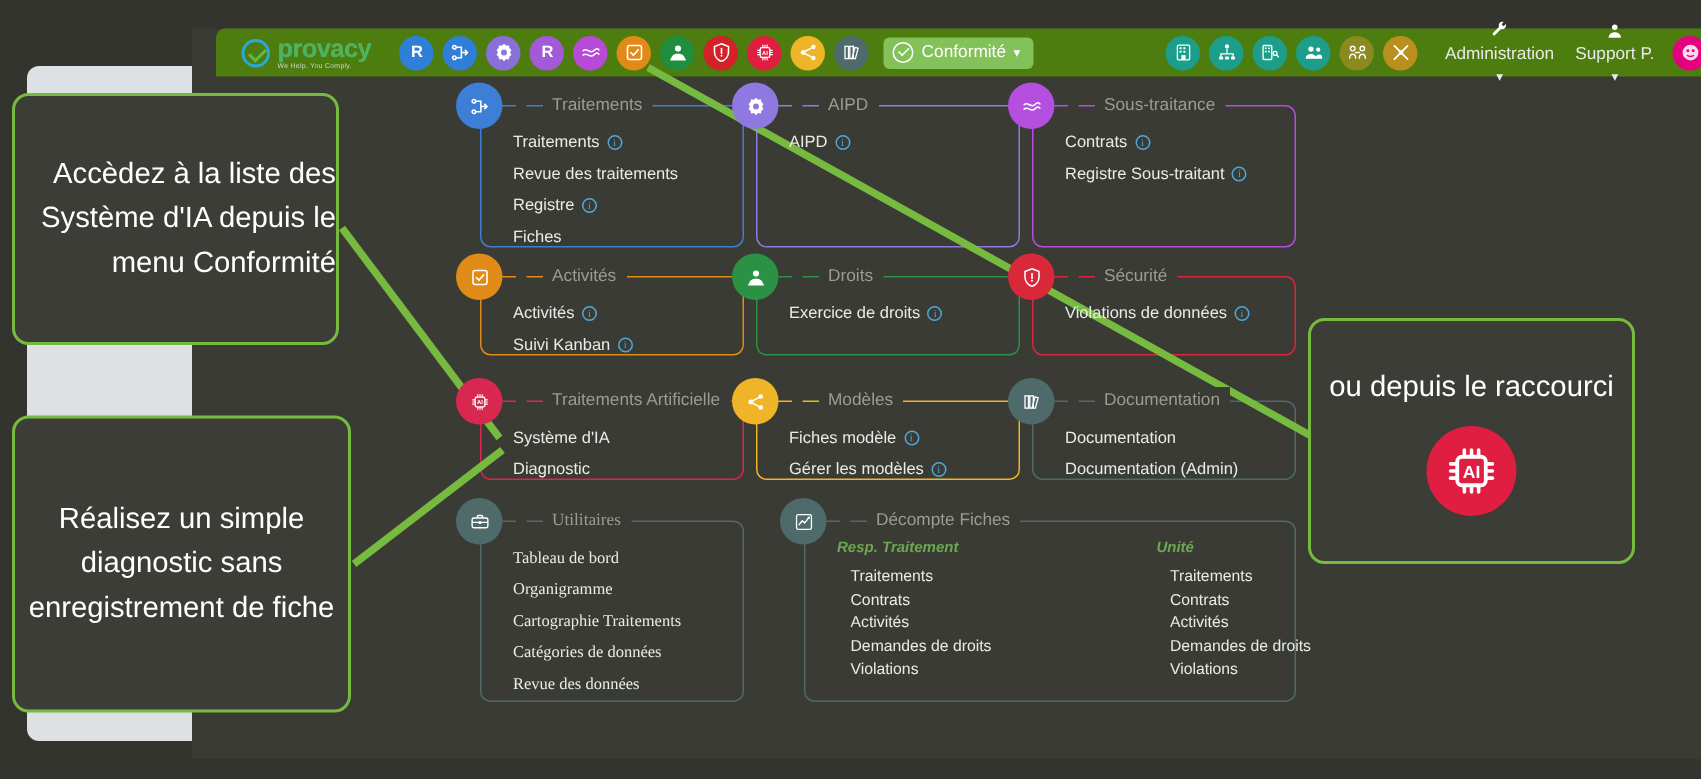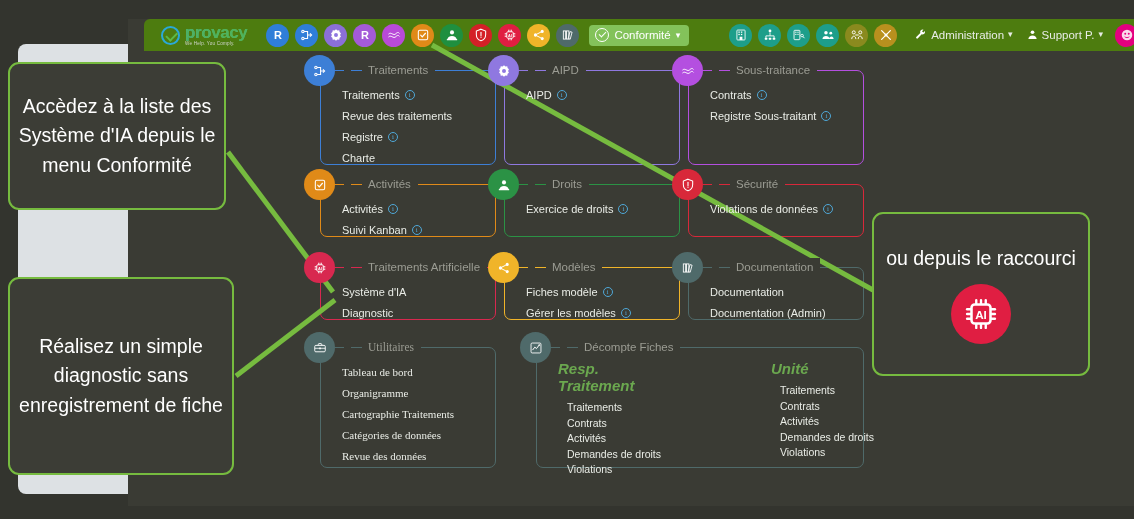--- a/index.html
+++ b/index.html
@@ -62,21 +62,21 @@
     color:#fff; font-size: 11.5px; white-space:nowrap;
   }
   .conf-circ {
     width:14px;height:14px;border-radius:50%;border:1.6px solid #fff;
     display:flex;align-items:center;justify-content:center;flex:none;
   }
   .conf-circ::after{content:"";width:6px;height:3px;border-left:1.5px solid #fff;border-bottom:1.5px solid #fff;transform:rotate(-45deg) translate(1px,-1px);}
   .caret { font-size: 9px; }
 
   .tb-right { margin-left:auto; display:flex; align-items:center; gap:6px; margin-right: 12px; }
-  .tb-label { color:#e8ece6; font-size:11.5px; display:flex; gap:4px; white-space:nowrap; }
+  .tb-label { color:#e8ece6; font-size:11.5px; display:flex; align-items:center; gap:4px; white-space:nowrap;flex-direction:column; }
   .tb-sep { width:6px; }
 
   
   #canvas {
     position:absolute; left:248px; top:57px;
     width: 886px; height: 428px;
     background: #3a3b34;
   }
   .card { position:absolute; }
   .card-box {
@@ -102,21 +102,21 @@
     color:#e9ece6; font-size:11px; margin-bottom:9px;
     display:flex; align-items:center; gap:5px; white-space:nowrap;
   }
   .info-i {
     width:10px;height:10px;border-radius:50%;border:1px solid #4fa8d8;
     color:#4fa8d8;font-size:7px;line-height:8px;text-align:center;flex:none;
     font-family:"Liberation Serif", serif;
   }
   
   .dec-cols { position:absolute; left:38px; top:22px; display:flex; gap:110px; z-index:2;}
-  .dec-head { color:#6ba84f; font-size:15px; font-style:italic; font-weight:bold; margin-bottom:7px; }
+  .dec-head { color:#6ba84f; font-size:10px; font-style:italic; font-weight:bold; margin-bottom:7px; }
   .dec-item { color:#e9ece6; font-size:10.5px; margin-bottom:3.5px; padding-left:9px; white-space:nowrap; }
 
   
   #white-panel {
     position:absolute; left:18px; top:44px; width:430px; height:450px;
     background:#dde1e4; border-radius:8px;
   }
   #white-panel-r {
     position:absolute; left:910px; top:44px; width:210px; height:450px;
     background:#dde1e4; border-radius:8px;
@@ -125,21 +125,21 @@
   
   #lines { position:absolute; left:0; top:0; width:1134px; height:519px; pointer-events:none; }
 
   
   .callout {
     position:absolute; background:#3c3d36; border:2px solid #76bb3f;
     border-radius:11px; color:#fff; text-align:center;
     display:flex; flex-direction:column; align-items:center; justify-content:center;
   }
   .callout p { font-size: 19.5px; line-height: 1.52; font-weight: 300; }
-  #callout-1 { left:8px; top:62px; width:218px; height:148px; }
+  #callout-1 { left:8px; top:62px; width:218px; height:168px;text-align:right; }
   #callout-2 { left:8px; top:277px; width:226px; height:198px; }
   #callout-3 { left:872px; top:212px; width:218px; height:164px; }
   #callout-3 p { line-height:1.45; }
   .chip-badge {
     width:60px;height:60px;border-radius:50%;background:#e01e42;
     display:flex;align-items:center;justify-content:center;margin-top:12px;
   }
 </style>
 </head>
 <body>
@@ -375,21 +375,21 @@
             <span class="info-i">i</span>
           </div>
           <div class="card-link">
             <span>Revue des traitements</span>
           </div>
           <div class="card-link">
             <span>Registre</span>
             <span class="info-i">i</span>
           </div>
           <div class="card-link">
-            <span>Charte</span>
+            <span>Fiches</span>
           </div>
         </div>
       </div>
       <div class="card" style="left: 240px; top: 4px; width: 192px; height: 104px;">
         <div class="card-box" style="border-color: rgb(143, 120, 224);"></div>
         <div class="card-legend">
           <span class="legend-dash" style="background: rgb(143, 120, 224);"></span>
           <span class="legend-title">AIPD</span>
         </div>
         <div class="card-ico" style="background: rgb(143, 120, 224);">

